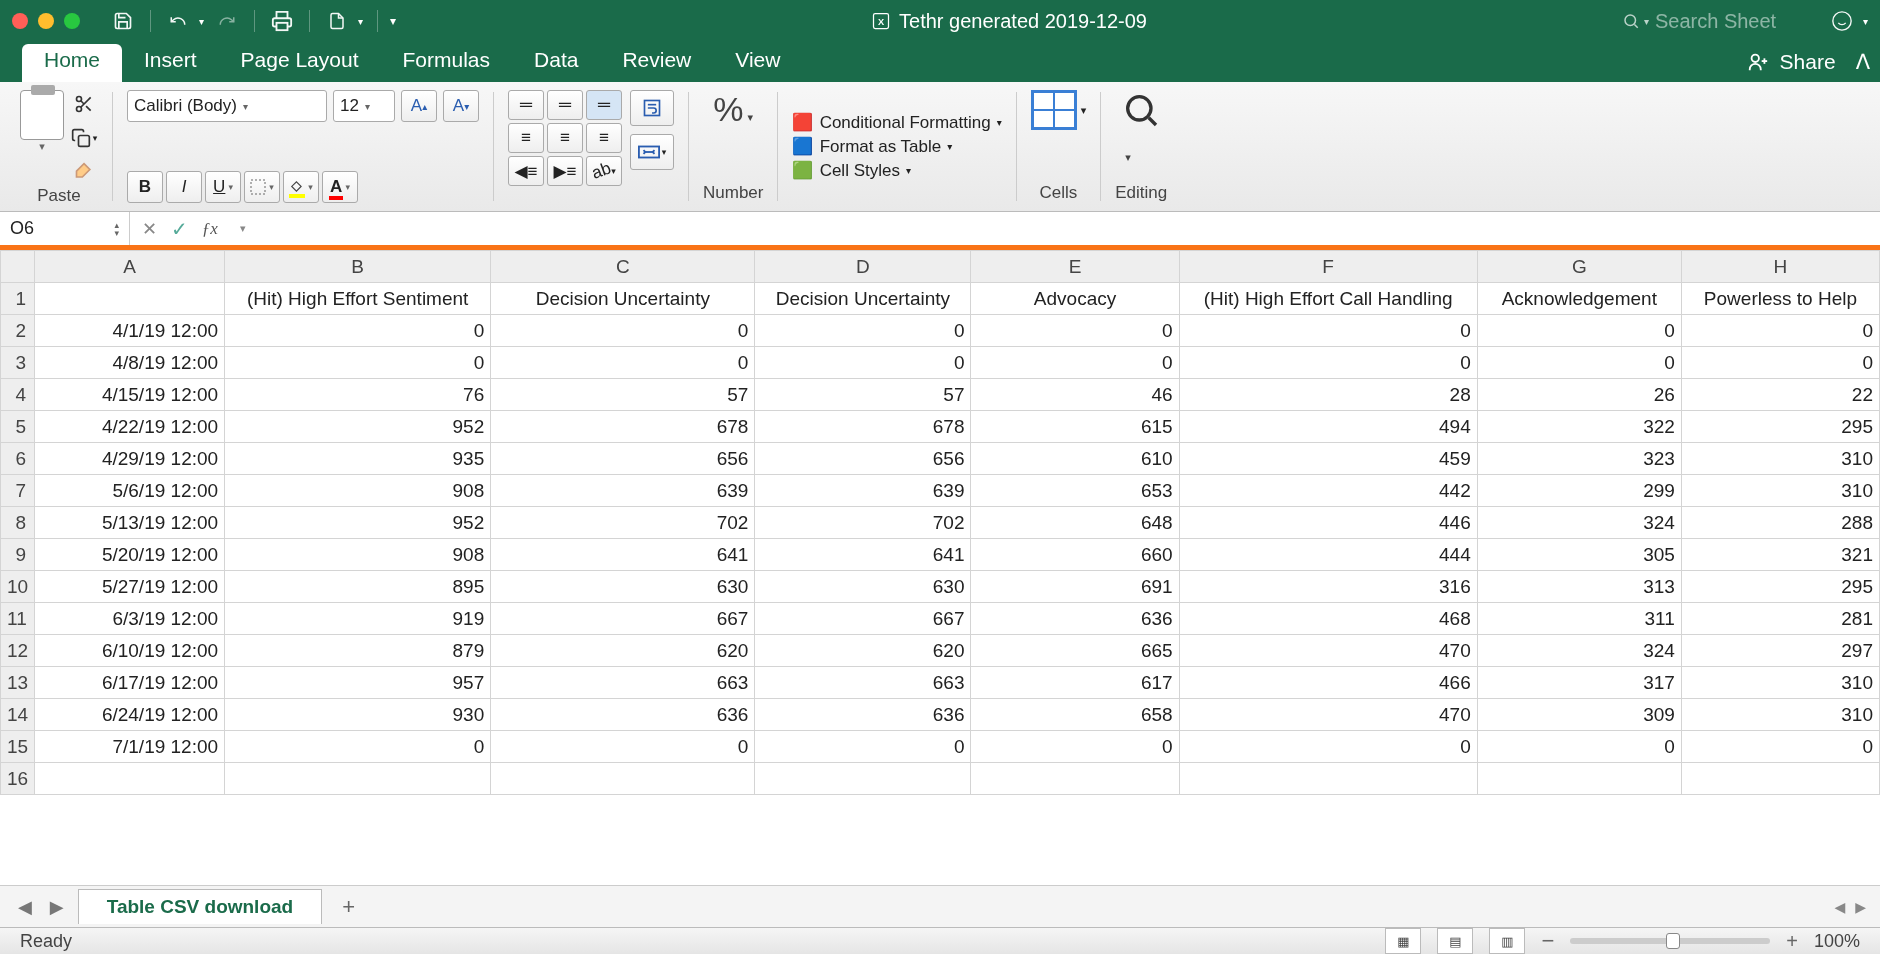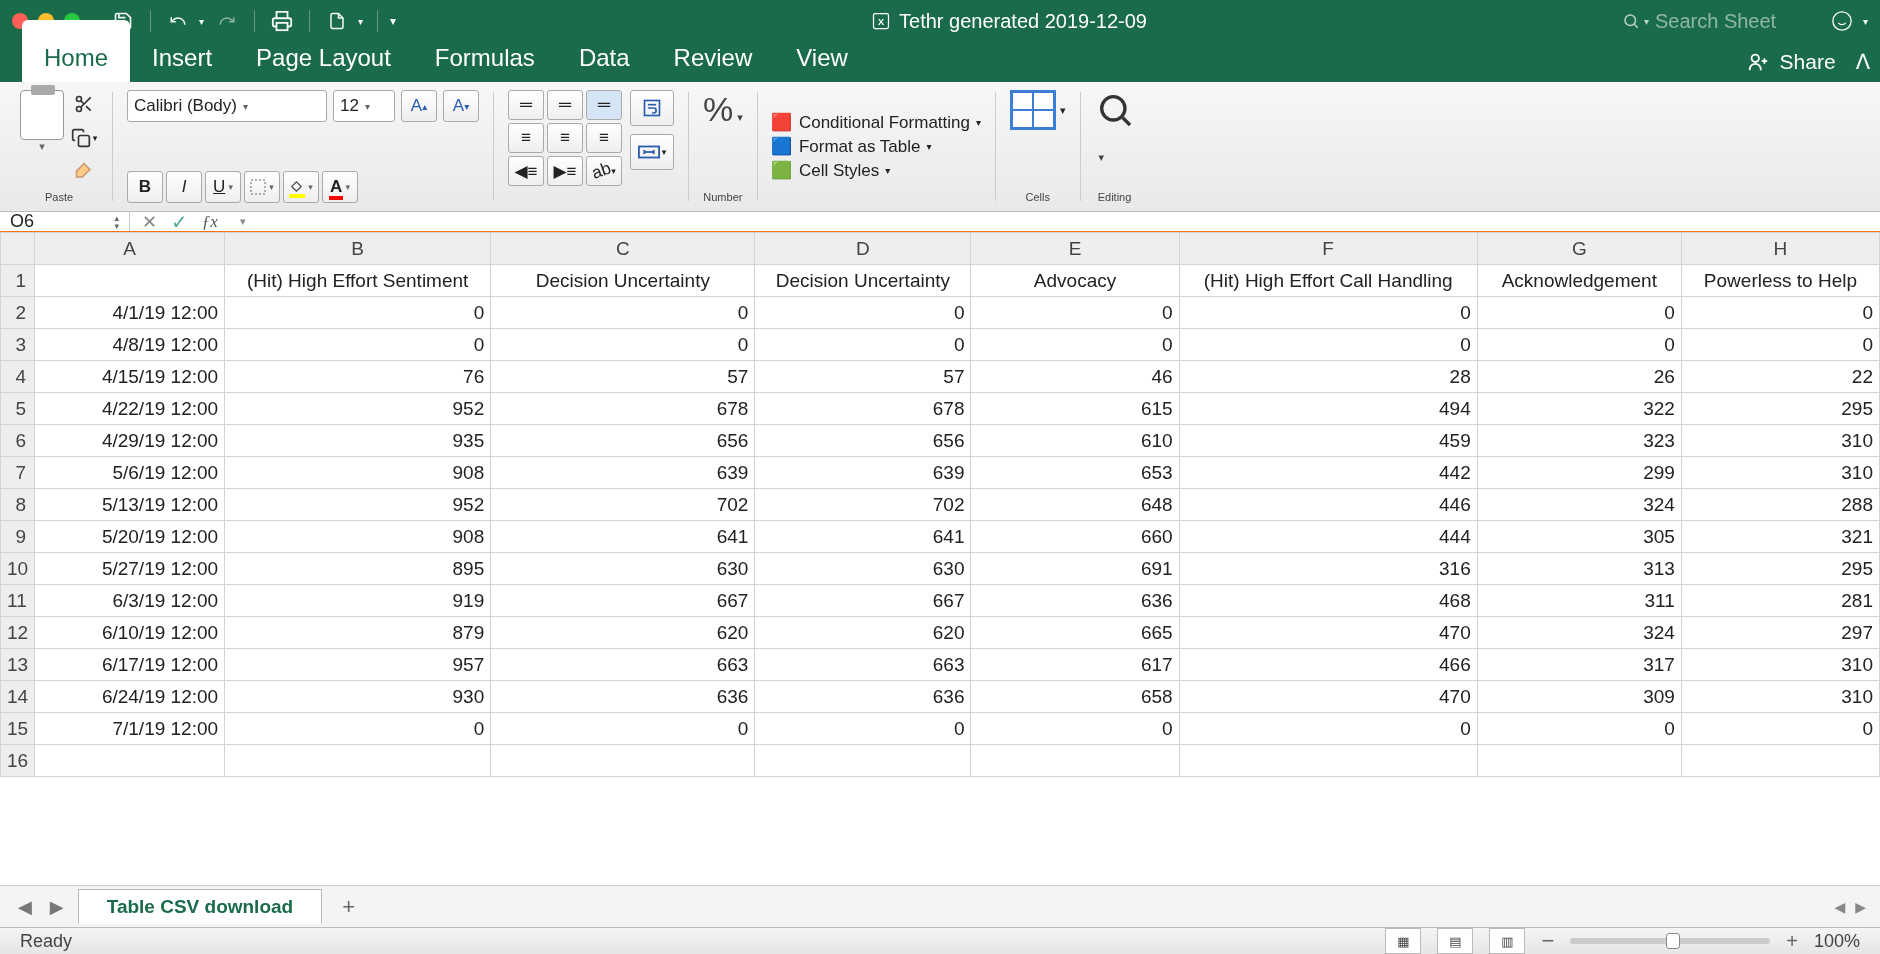--- a/index.html
+++ b/index.html
@@ -13,50 +13,50 @@
 .tb-btn { width:26px; height:26px; display:flex; align-items:center; justify-content:center; color:#fff; opacity:.95; }
 .tb-sep { width:1px; height:22px; background:rgba(255,255,255,.3); margin:0 4px; }
 .tb-title { flex:1; text-align:center; display:flex; align-items:center; justify-content:center; gap:8px; font-size:20px; }
 .searchbox { display:flex; align-items:center; gap:6px; color:rgba(255,255,255,.7); font-size:20px; margin-right:14px; }
 .searchbox input { background:transparent; border:none; outline:none; color:#fff; font-size:20px; width:150px; }
 .searchbox input::placeholder { color:rgba(255,255,255,.5); }
 .caret-down { font-size:10px; margin-left:-2px; }
 
 
 .menutabs { height:40px; background:#1a6b4a; display:flex; align-items:flex-end; padding-left:22px; }
-.mtab { padding:24px 22px 10px; color:#fff; font-size:24px; cursor:pointer; }
+.mtab { padding:4px 22px 10px; color:#fff; font-size:21px; cursor:pointer; }
 .mtab.active { background:#fff; color:#1a6b4a; border-radius:6px 6px 0 0; font-weight:500; }
 .menutabs .spacer { flex:1; }
 .share-area { display:flex; align-items:center; gap:10px; color:#fff; padding:0 10px 8px 0; font-size:21px; }
 
 
 .ribbon { height:130px; background:linear-gradient(#f7f7f7,#e9e9e9); border-bottom:1px solid #bbb; display:flex; align-items:stretch; padding:6px 10px; gap:4px; }
 .rgroup { display:flex; flex-direction:column; align-items:center; justify-content:space-between; padding:2px 10px; }
-.rgroup .label { font-size:11px; color:#444; margin-top:0; }
+.rgroup .label { font-size:17px; color:#444; margin-top:0; }
 .rgroup-sep { width:1px; background:#ccc; margin:4px 0; }
 .paste-icon { width:44px; height:50px; background:#fff; border:1px solid #999; border-radius:4px; position:relative; }
 .paste-icon::before { content:""; position:absolute; top:-6px; left:10px; width:24px; height:10px; background:#aaa; border-radius:2px; }
 .mini-col { display:flex; flex-direction:column; gap:6px; margin-left:6px; }
 .mini-btn { width:28px; height:28px; display:flex; align-items:center; justify-content:center; }
 .font-row { display:flex; align-items:center; gap:6px; }
 .combo { background:#fff; border:1px solid #aaa; border-radius:3px; height:32px; display:flex; align-items:center; padding:0 6px; gap:6px; font-size:17px; }
 .combo .dd { font-size:10px; color:#666; }
 .btnrow { display:flex; gap:3px; margin-top:6px; }
 .rb { background:linear-gradient(#fff,#eee); border:1px solid #aaa; border-radius:3px; height:32px; min-width:36px; display:flex; align-items:center; justify-content:center; font-size:17px; }
 .rb.split::after { content:"▾"; font-size:9px; margin-left:3px; color:#666; }
 .align-grid { display:grid; grid-template-columns:repeat(3,36px); grid-template-rows:repeat(3,30px); gap:3px; }
 .ag { background:linear-gradient(#fff,#eee); border:1px solid #aaa; border-radius:3px; display:flex; align-items:center; justify-content:center; }
 .big-ico { font-size:34px; color:#444; }
 .styles-col { display:flex; flex-direction:column; gap:3px; font-size:17px; }
 .styles-col .srow { display:flex; align-items:center; gap:6px; }
 .cells-ico { width:46px; height:40px; border:2px solid #3a7fd5; background:#fff; display:grid; grid-template-columns:1fr 1fr; grid-template-rows:1fr 1fr; }
 .cells-ico div { border:1px solid #3a7fd5; }
 
 
-.fbar { height:20px; border-bottom:1px solid #f97316; display:flex; align-items:center; background:#fff; }
+.fbar { height:38px; border-bottom:5px solid #f97316; display:flex; align-items:center; background:#fff; }
 .namebox { width:130px; height:100%; border-right:1px solid #ccc; display:flex; align-items:center; padding:0 10px; font-size:18px; position:relative; }
 .nb-spin { display:flex; flex-direction:column; margin-left:auto; font-size:9px; color:#666; line-height:8px; }
 .fx-btns { display:flex; align-items:center; gap:14px; padding:0 12px; color:#888; }
 .fx-lbl { font-style:italic; font-family:Georgia,serif; color:#555; }
 .finput { flex:1; padding:0 10px; font-size:18px; }
 .fbar .dd-end { padding:0 10px; color:#888; font-size:11px; }
 
 
 .sheet-wrap { flex:1; overflow:hidden; position:relative; background:#fff; }
 table.sheet { border-collapse:collapse; width:100%; table-layout:fixed; }

